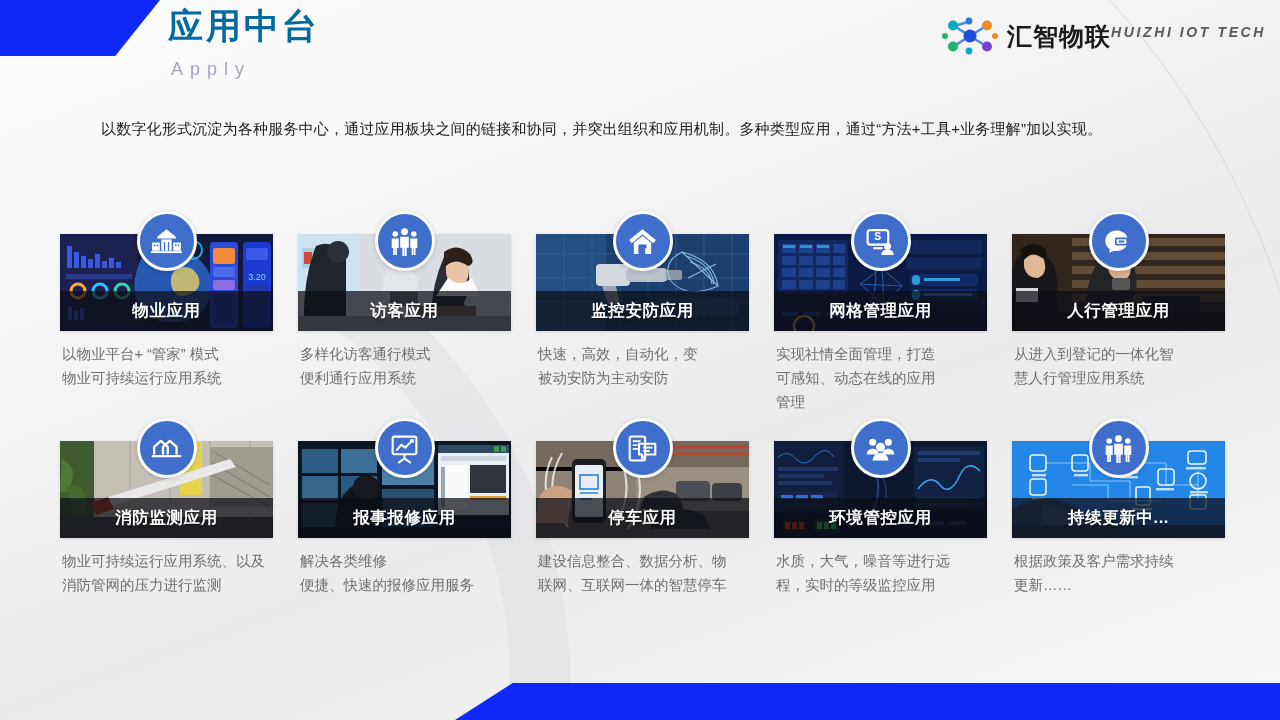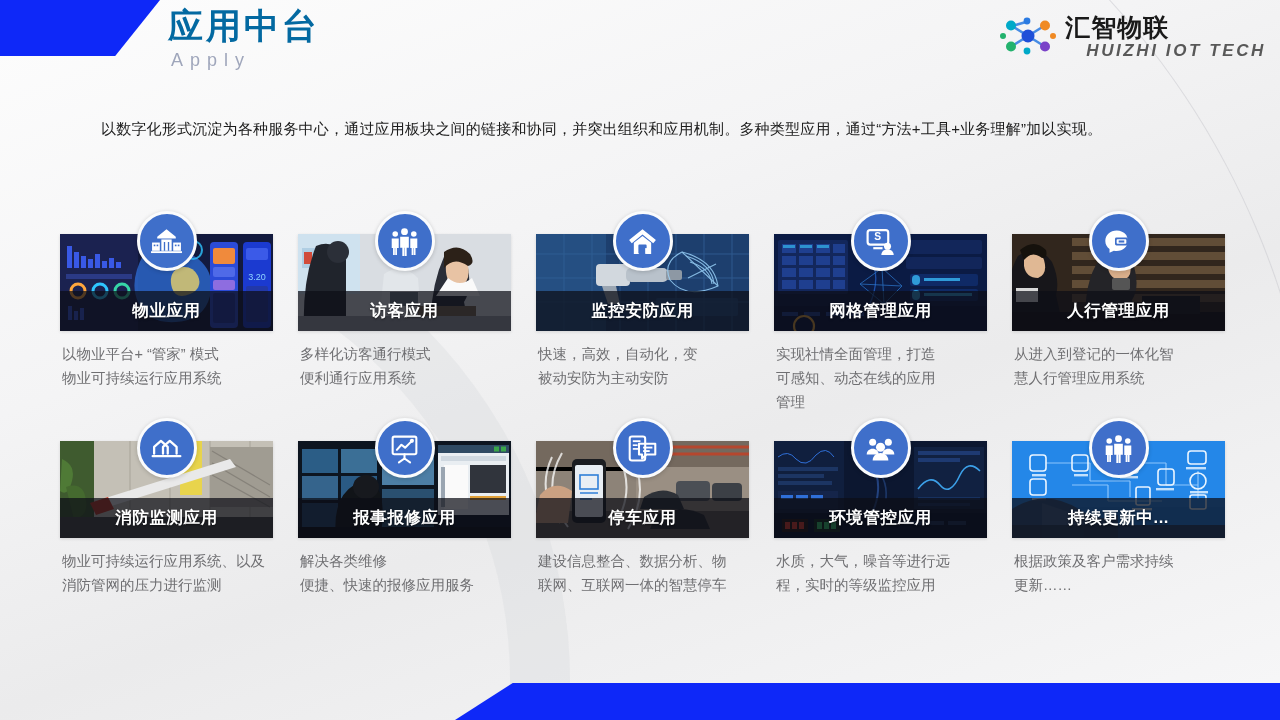--- a/index.html
+++ b/index.html
@@ -43,29 +43,29 @@
     background:#0e28f8;
     clip-path: polygon(0 0, 100% 0, 72% 100%, 0 100%);
   }
   .title-block { position:absolute; left:168px; top:4px; }
   .title-cn {
     font-size:35px; font-weight:bold; color:#0369a1; letter-spacing:3px;
     line-height:44px; white-space:nowrap;
   }
   .title-en {
     font-size:18px; color:#9fa6bb; letter-spacing:7px; line-height:22px;
-    margin-top:1px; margin-left:3px;
+    margin-top:10px; margin-left:3px;
   }
 
   .logo { position:absolute; right:14px; top:14px; display:flex; align-items:center; gap:9px; }
   .logo-mark { width:56px; height:44px; flex:0 0 auto; }
-  .logo-text { display:flex; flex-direction:column; justify-content:flex-end; }
+  .logo-text { display:flex; flex-direction:row; justify-content:flex-end; }
   .logo-cn { font-size:25px; font-weight:bold; color:#1a1a1a; letter-spacing:1px; line-height:27px; white-space:nowrap; }
-  .logo-en { font-size:17px; font-weight:bold; color:#585858; letter-spacing:2.6px; line-height:15px;
-             font-style:italic; white-space:nowrap; margin-top:2px;margin-left:21px; }
+  .logo-en { font-size:14px; font-weight:bold; color:#585858; letter-spacing:2.6px; line-height:15px;
+             font-style:italic; white-space:nowrap; margin-top:2px; }
 
   
   .intro {
     position:absolute; left:101px; top:113px; width:1075px;
     font-size:15px; color:#1c1c1c; line-height:32px; letter-spacing:.2px;
   }
 
   
   .grid { position:absolute; left:60px; top:234px; width:1165px; }
   .row { display:flex; justify-content:space-between; }

